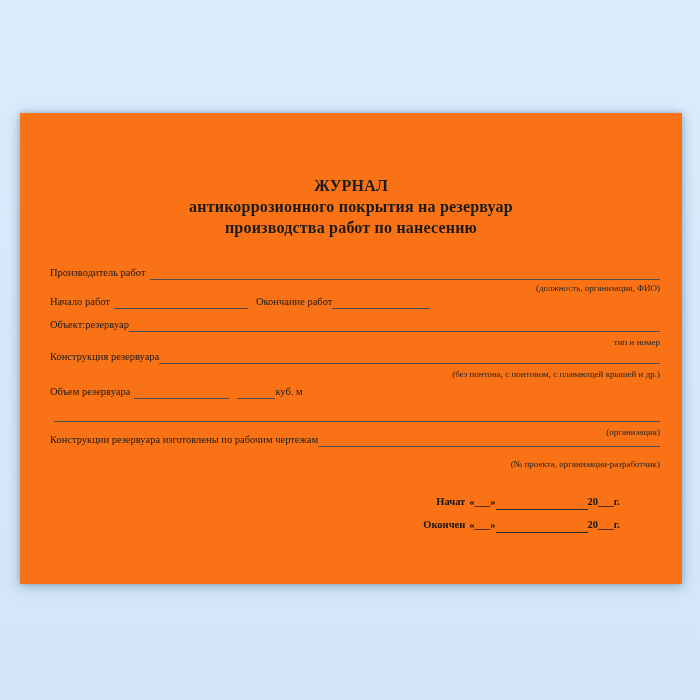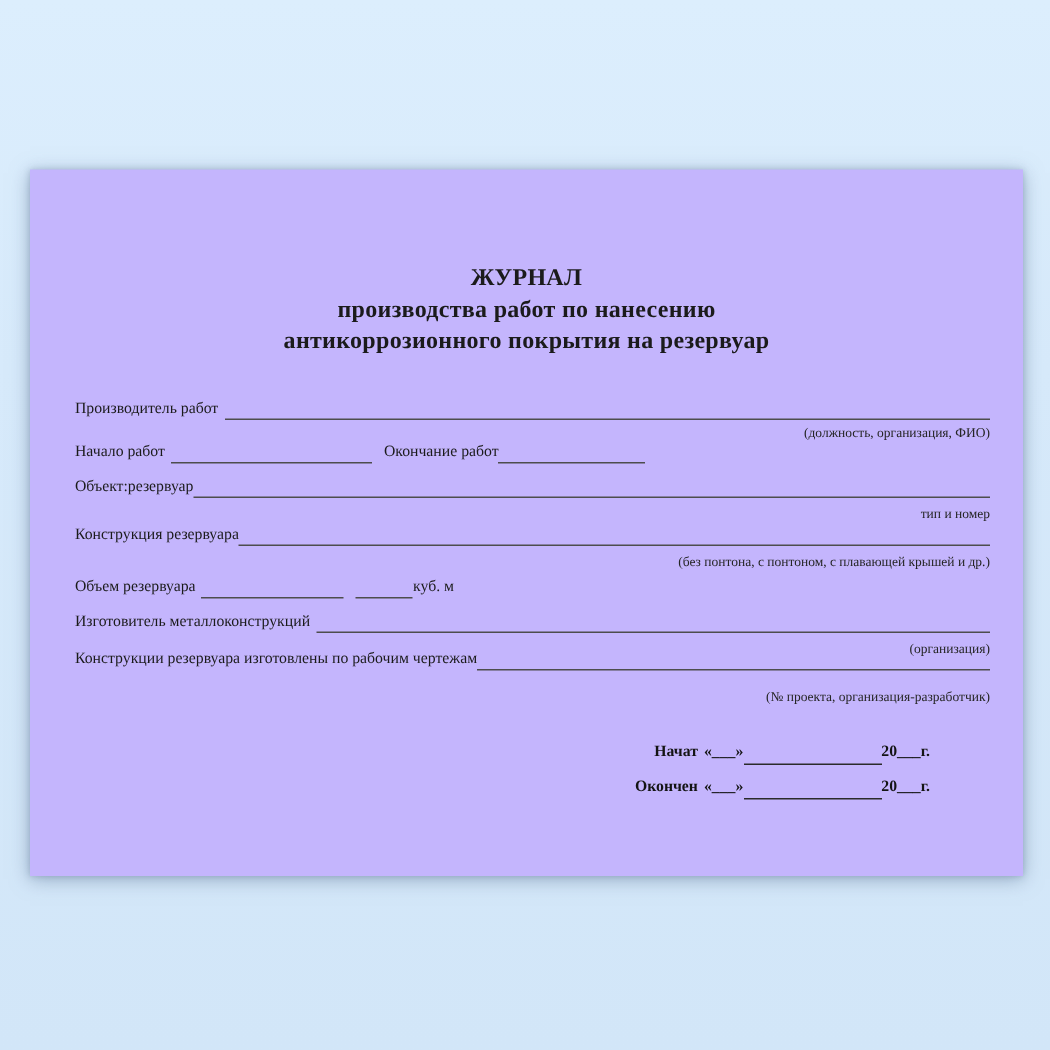--- a/index.html
+++ b/index.html
@@ -3,21 +3,21 @@
 <meta charset="utf-8">
 <style>
   html,body{margin:0;padding:0;}
   body{
     width:700px;height:700px;position:relative;overflow:hidden;
     background:linear-gradient(180deg,#dceefd 0%,#d7eafb 35%,#d2e6f8 100%);
     font-family:"Liberation Serif","DejaVu Serif",serif;
   }
   .sheet{
     position:absolute;left:20px;top:113px;width:662px;height:471px;
-    background:#c4b5fd;
+    background:#f97316;
     box-shadow:0 2px 12px rgba(96,120,152,.55),0 0 4px rgba(96,120,152,.35);
   }
   .title{
     position:absolute;left:0;right:0;top:62px;text-align:center;
     font-weight:bold;font-size:16px;line-height:21px;color:#1b1b1b;
     letter-spacing:.2px;
   }
   .row{
     position:absolute;left:30px;right:22px;height:14px;
     display:flex;align-items:flex-end;white-space:nowrap;
@@ -38,22 +38,22 @@
   .daterow .dlbl{display:inline-block;width:42px;text-align:right;margin-right:4px;}
   .daterow .dfill{width:92px;border-bottom:1px solid #2a2a2a;height:100%;}
 </style>
 </head>
 <body>
 
 <div class="sheet">
 
   <div class="title">
     <div>ЖУРНАЛ</div>
+    <div>антикоррозионного покрытия на резервуар</div>
     <div>производства работ по нанесению</div>
-    <div>антикоррозионного покрытия на резервуар</div>
   </div>
 
   <div class="row" style="top:153px">
     <span class="lbl">Производитель работ</span>
     <span class="fill sp4"></span>
   </div>
   <div class="hint" style="top:169px">(должность, организация, ФИО)</div>
 
   <div class="row" style="top:182px">
     <span class="lbl">Начало работ</span>
@@ -75,21 +75,20 @@
   <div class="hint" style="top:255px">(без понтона, с понтоном, с плавающей крышей и др.)</div>
 
   <div class="row" style="top:272px">
     <span class="lbl">Объем резервуара</span>
     <span class="fill fx sp4" style="width:95px"></span>
     <span class="fill fx sp8" style="width:38px"></span>
     <span class="lbl">куб. м</span>
   </div>
 
   <div class="row" style="top:295px">
-    <span class="lbl">Изготовитель металлоконструкций</span>
     <span class="fill sp4"></span>
   </div>
   <div class="hint" style="top:313px">(организация)</div>
 
   <div class="row" style="top:320px">
     <span class="lbl">Конструкции резервуара изготовлены по рабочим чертежам</span>
     <span class="fill"></span>
   </div>
   <div class="hint" style="top:345px">(№ проекта, организация-разработчик)</div>
 

